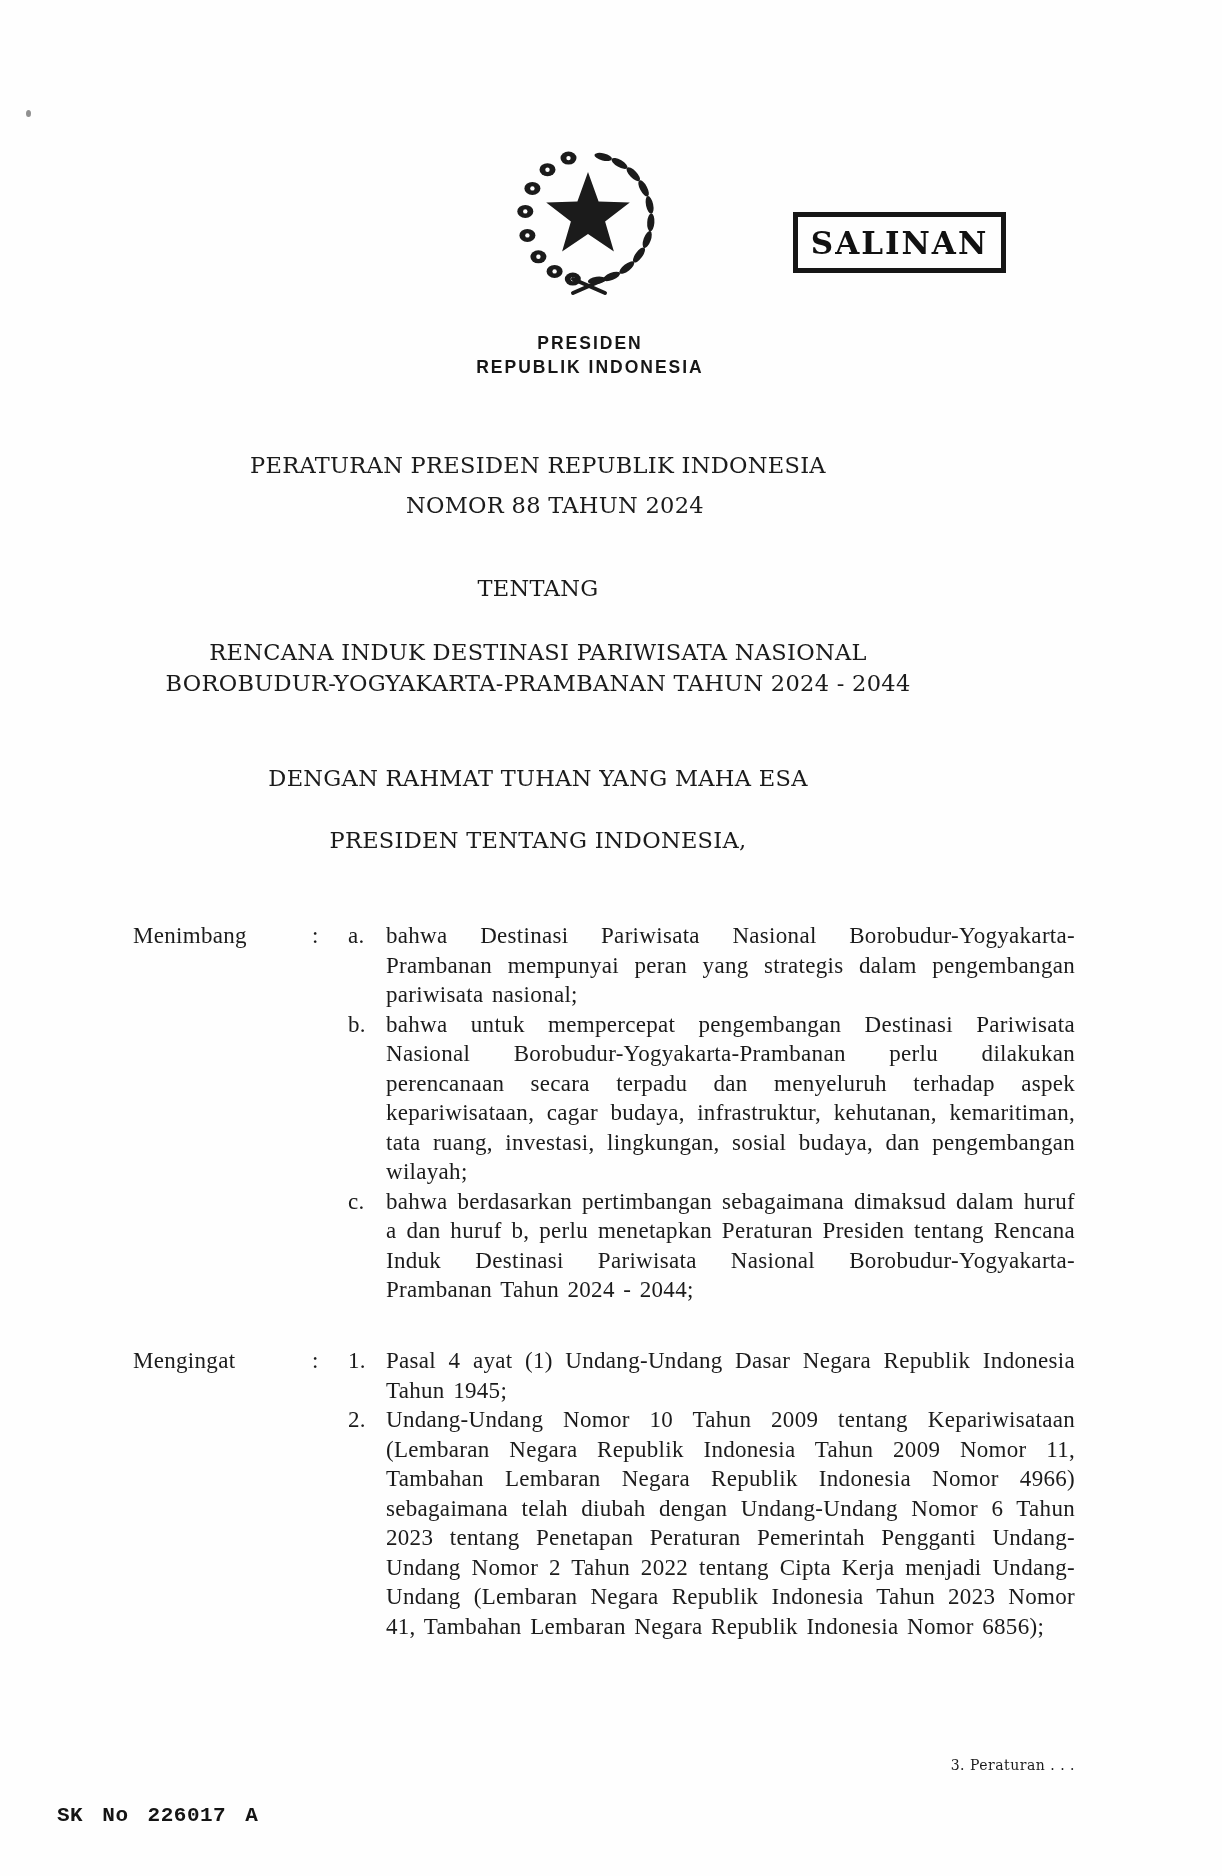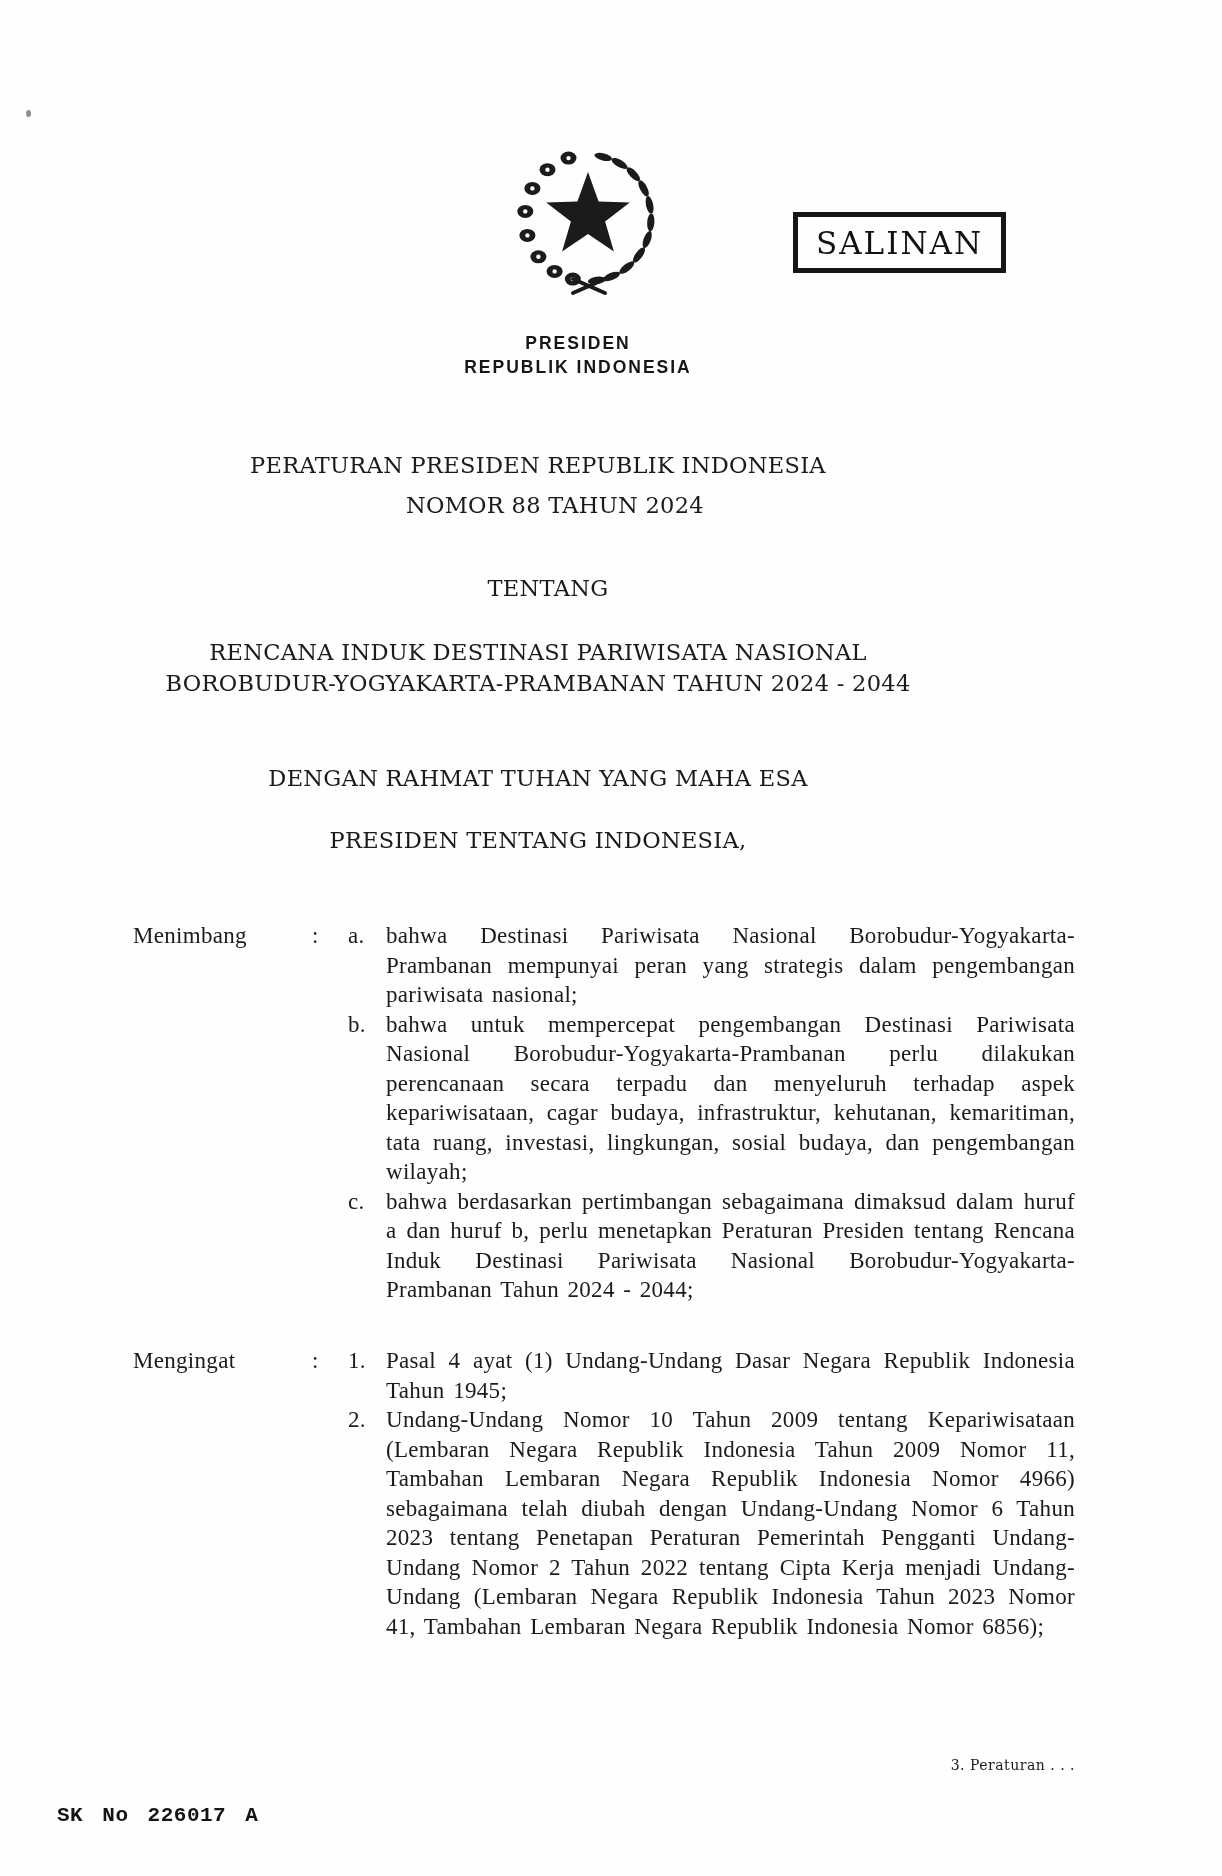--- a/index.html
+++ b/index.html
@@ -17,48 +17,48 @@
   .speck {
     position: absolute; left: 26px; top: 110px;
     width: 5px; height: 7px; background: #909090; border-radius: 50%;
   }
 
   
   .emblem { position: absolute; left: 513px; top: 140px; width: 150px; height: 162px; }
 
   
   .letterhead {
-    position: absolute; left: 428px; top: 331px; width: 300px;
+    position: absolute; left: 440px; top: 331px; width: 300px;
     text-align: center;
     font-family: "Liberation Sans", "DejaVu Sans", sans-serif;
     font-weight: bold;
     font-size: 17.5px; line-height: 24px; letter-spacing: 2px;
     color: #161616;
   }
 
   
   .stamp {
     position: absolute; left: 793px; top: 212px; width: 213px; height: 61px;
     box-sizing: border-box;
     border: 5px solid #161616;
     display: flex; align-items: center; justify-content: center;
-    font-weight: normal; font-size: 31px; letter-spacing: 2px;
+    font-weight: bold; font-size: 31px; letter-spacing: 2px;
     color: #111;
   }
 
   
   .h {
     position: absolute; left: 0; width: 1076px;
     text-align: center;
     font-size: 22.5px; line-height: 30.5px; letter-spacing: 0.3px;
     white-space: pre-line;
   }
   .h-regulation { top: 450px; }
   .h-number     { top: 490px; margin-left: 17px; }
-  .h-about      { top: 573px; margin-left: 10px; }
+  .h-about      { top: 573px; }
   .h-subject    { top: 637px; }
   .h-invocation { top: 763px; }
   .h-issuer     { top: 825px; }
 
   
   .section {
     position: absolute; left: 133px; width: 942px;
     display: flex; align-items: flex-start;
     font-size: 23px; line-height: 29.5px;
     letter-spacing: 0.3px; word-spacing: 2.5px; font-family: Liberation Serif, serif;

